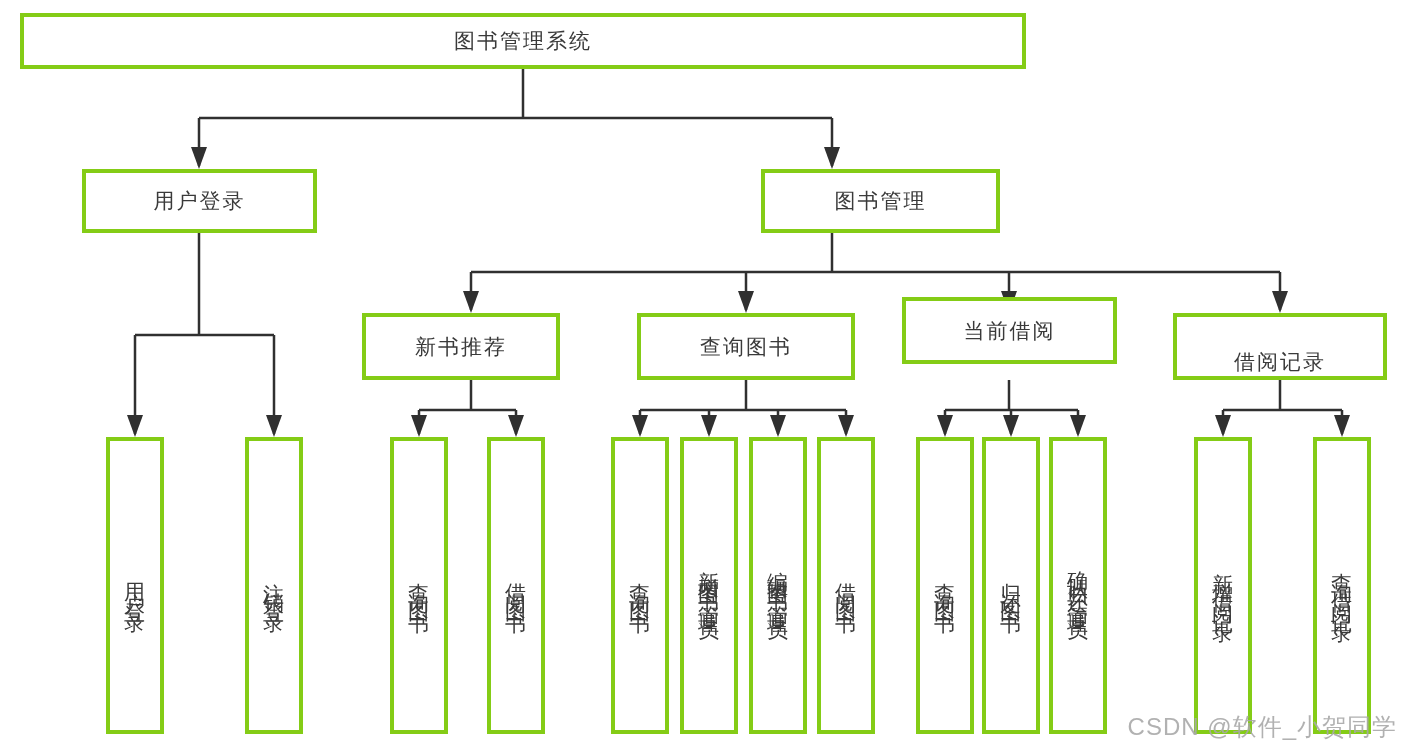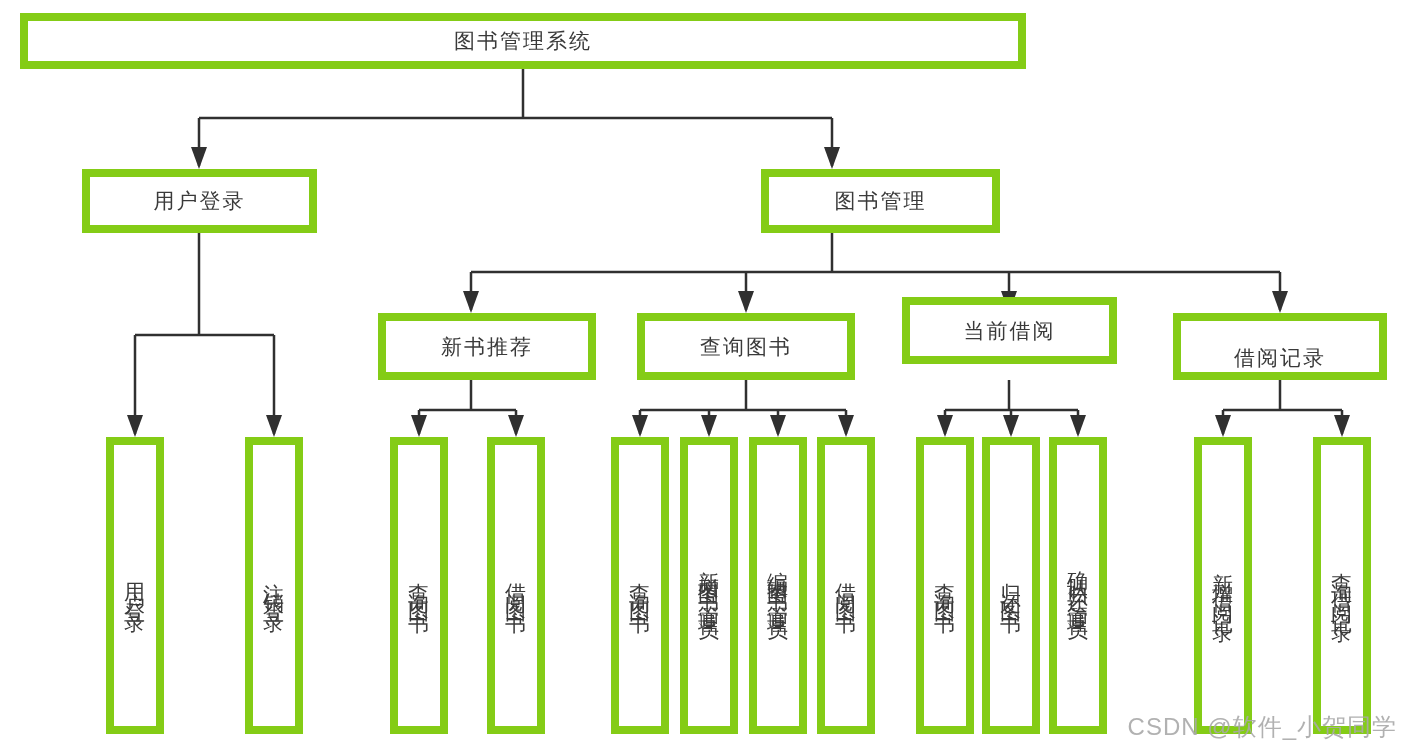--- a/index.html
+++ b/index.html
@@ -18,21 +18,21 @@
   }
   .connectors {
     position: absolute;
     left: 0;
     top: 0;
     z-index: 1;
   }
   .box {
     position: absolute;
     background: #ffffff;
-    border: 8px solid #84cc16;
+    border: 4px solid #84cc16;
     box-sizing: border-box;
     display: flex;
     align-items: center;
     justify-content: center;
     z-index: 2;
   }
   .hlabel {
     font-size: 21px;
     letter-spacing: 2px;
     white-space: nowrap;
@@ -107,21 +107,21 @@
     <span class="hlabel">图书管理系统</span>
   </div>
 
   <div class="box" style="left:82px; top:169px; width:235px; height:64px;">
     <span class="hlabel">用户登录</span>
   </div>
   <div class="box" style="left:713px; top:169px; width:239px; height:64px;margin-left:48px;">
     <span class="hlabel">图书管理</span>
   </div>
 
-  <div class="box" style="left:362px; top:313px; width:218px; height:67px;margin-left:16px;">
+  <div class="box" style="left:362px; top:313px; width:198px; height:67px;">
     <span class="hlabel">新书推荐</span>
   </div>
   <div class="box" style="left:637px; top:313px; width:218px; height:67px;">
     <span class="hlabel">查询图书</span>
   </div>
   <div class="box" style="left:902px; top:297px; width:215px; height:67px;">
     <span class="hlabel">当前借阅</span>
   </div>
   <div class="box" style="left:1173px; top:313px; width:214px; height:67px;align-items:flex-end;">
     <span class="hlabel">借阅记录</span>

